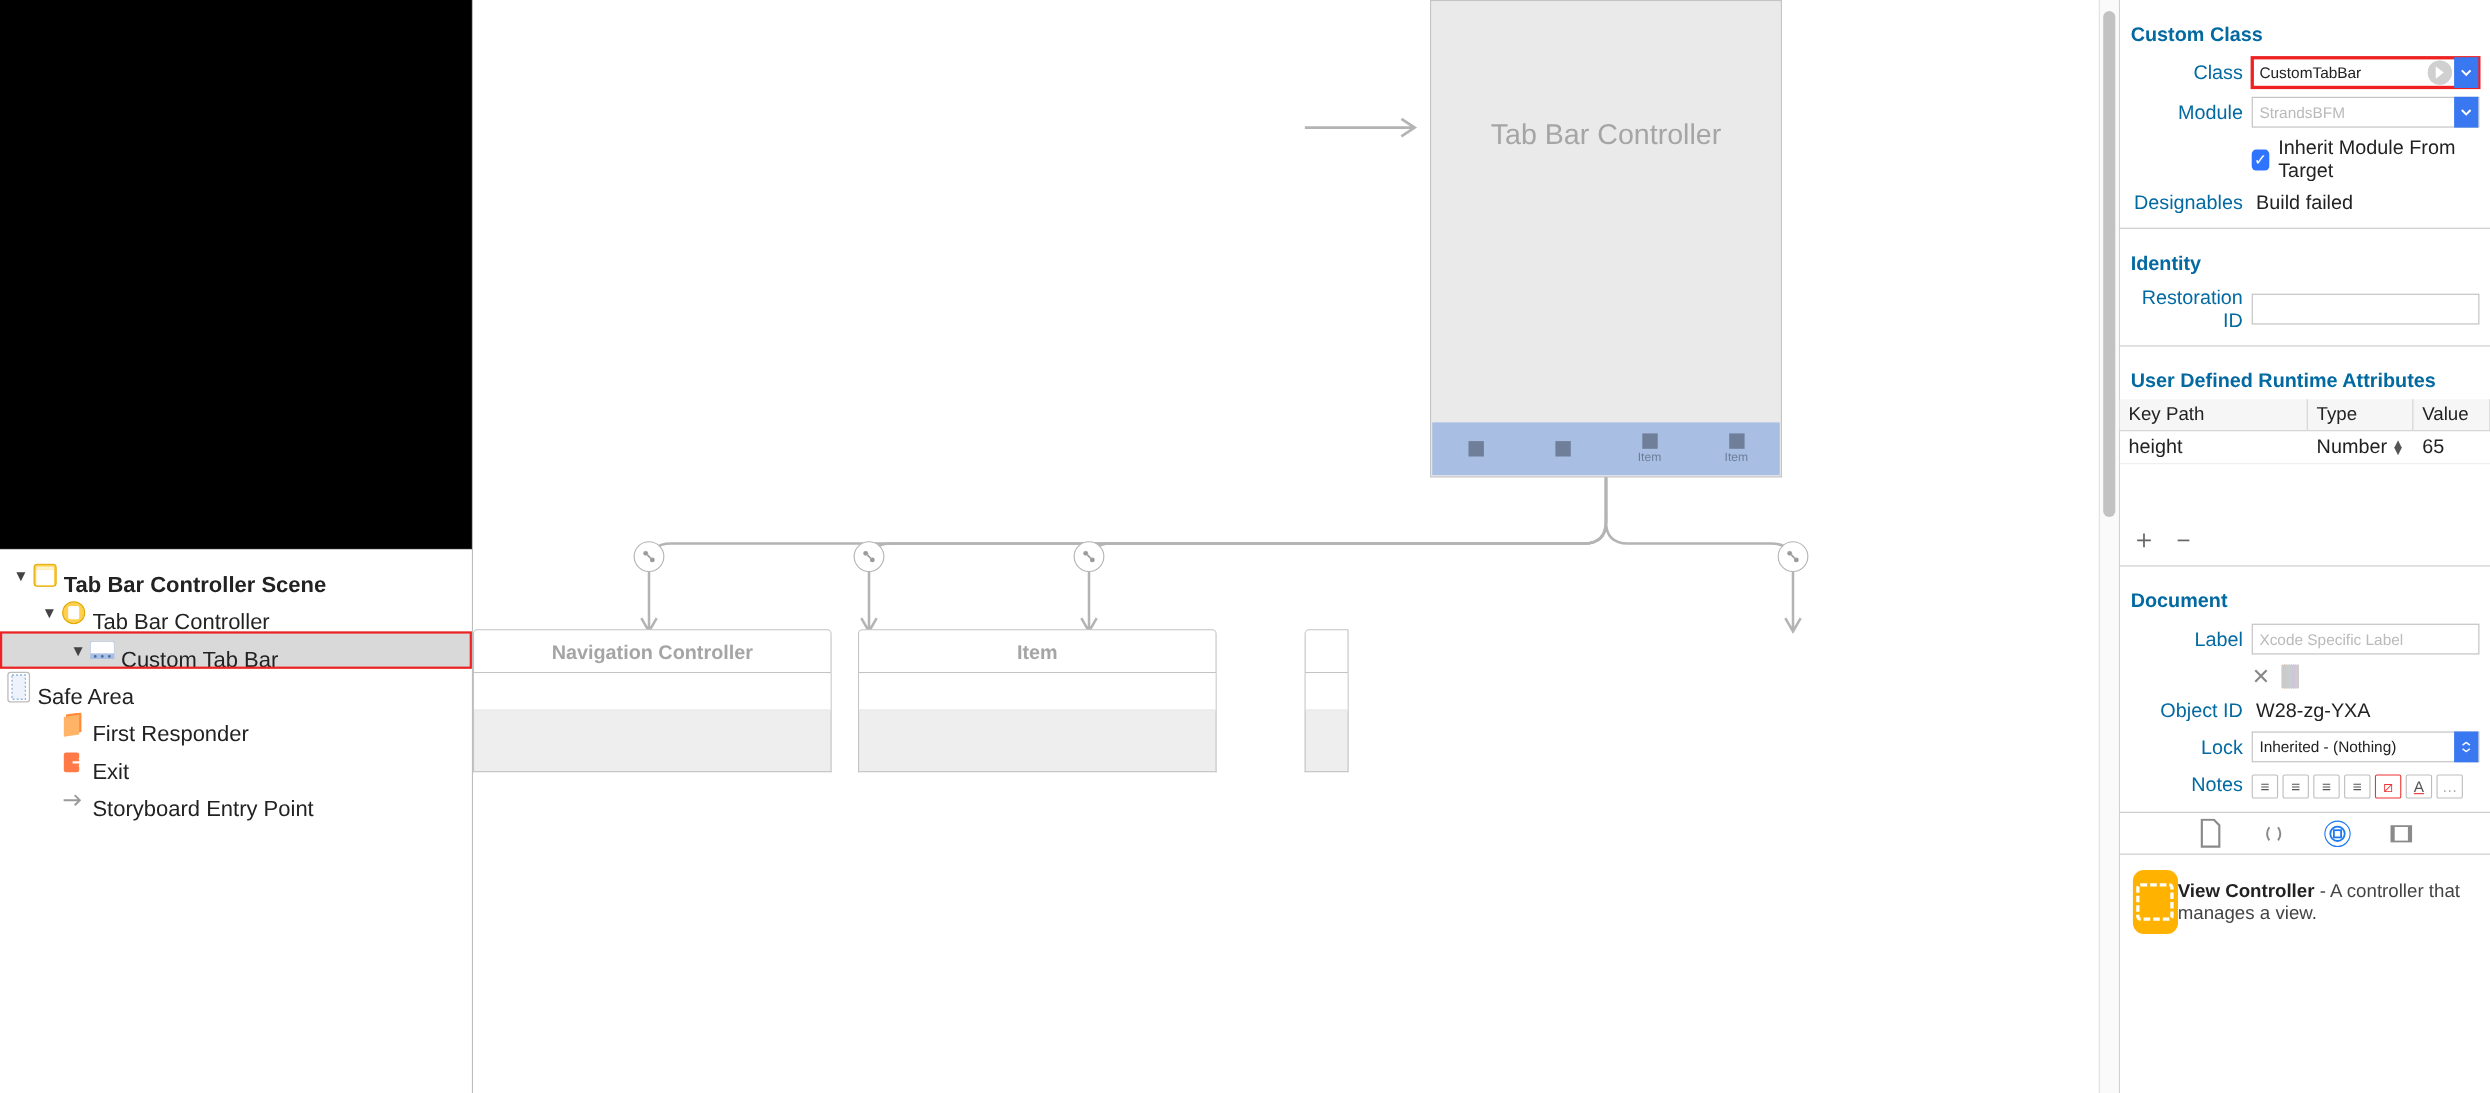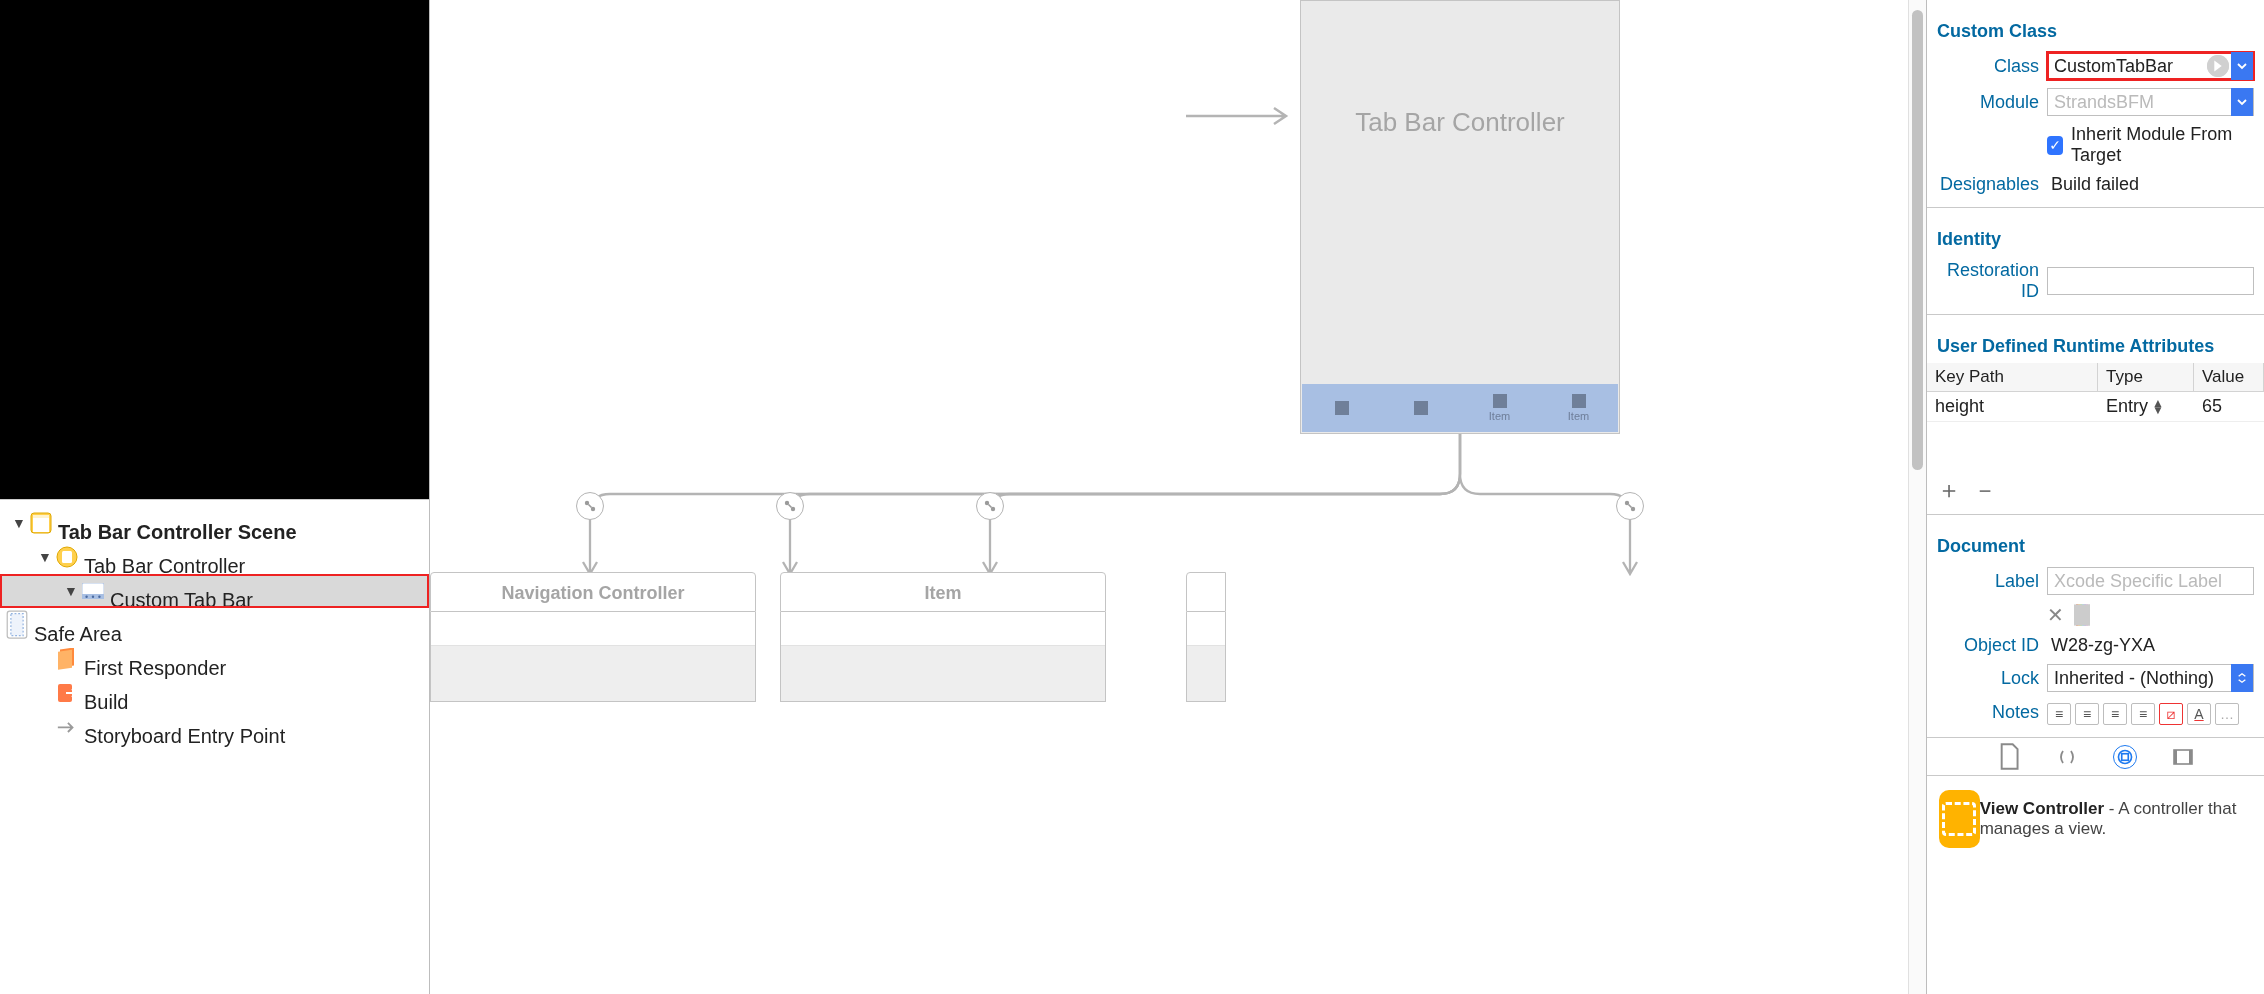--- a/index.html
+++ b/index.html
@@ -38,21 +38,21 @@
 .dest-header{ height:40px; line-height:40px; border:1px solid #c4c4c4; border-radius:4px 4px 0 0; background:#fff; text-align:center; color:#a5a5a5; font-size:18px; font-weight:600; }
 .dest-body{ height:90px; border:1px solid #c4c4c4; border-top:none; background:#eeeeee; }
 .dest-body-strip{ height:34px; background:#fff; border-bottom:1px solid #e2e2e2;}
 
 
 .inspector { width: 338px; height: 100%; border-left: 1px solid #bdbdbd; background:#fff; display:flex; flex-direction:column; font-size:18px; }
 .section-title { padding: 21px 10px 6px 10px; font-weight:700; color:#0369a1; font-size:18px; }
 .section { border-bottom:1px solid #c9c9c9; padding-bottom:8px; }
 .form-row { display:flex; align-items:center; padding: 4px 10px 4px 0; }
 .form-label { width: 112px; text-align:right; margin-right:8px; color:#0369a1; font-size:18px;}
-.form-field { flex:1; height:28px; border:1px solid #bfbfbf; background:#fff; padding:0 6px; font-size:18px; display:flex; align-items:center; position:relative; color:#222;}
+.form-field { flex:1; height:28px; border:1px solid #bfbfbf; background:#fff; padding:0 6px; font-size:14px; display:flex; align-items:center; position:relative; color:#222;}
 .form-field.placeholder{color:#bababa;}
 .combo-btn { position:absolute; right:0; top:-1px; bottom:-1px; width:22px; background:#3a78f2; display:flex; align-items:center; justify-content:center;}
 .combo-btn svg{width:10px;height:10px;}
 .field-arrow-btn { position:absolute; right:24px; top:2px; width:22px; height:22px; border-radius:50%; background:#d5d5d5; display:flex; align-items:center; justify-content:center;}
 .highlight-red { outline:3px solid #e22; outline-offset:-2px; }
 .chk-row { display:flex; align-items:center; padding:4px 10px 4px 120px; gap:8px;}
 .chk { width:19px; height:19px; border-radius:4px; background:#2f74ff; display:flex; align-items:center; justify-content:center; color:#fff; font-size:14px;}
 .plainval { padding-left:4px; }
 .runtime-head { display:flex; border-bottom:1px solid #d3d3d3; background:#f6f6f6; font-size:17px;}
 .runtime-head > div { padding:4px 8px; border-right:1px solid #d3d3d3;}
@@ -140,21 +140,21 @@
     </div>
 
     <div class="tree-row indent-2">
       <span class="disclosure" style="visibility:hidden">▼</span>
       <span class="icon-vc">
         <svg viewBox="0 0 22 22">
             <rect x="2" y="2" width="14" height="18" rx="2" fill="#ff7a47"></rect>
             <path d="M10 11 h10 m-4 -4 l4 4 l-4 4" stroke="#fff" stroke-width="2" fill="none"></path>
           </svg>
       </span>
-      <span class="row-label">Build</span>
+      <span class="row-label">Exit</span>
     </div>
 
     <div class="tree-row indent-2">
       <span class="disclosure" style="visibility:hidden">▼</span>
       <span class="icon-vc">
         <svg viewBox="0 0 24 14">
             <path d="M2 7 h16 m-5 -5 l5 5 l-5 5" stroke="#9a9a9a" stroke-width="2" fill="none"></path>
           </svg>
       </span>
       <span class="row-label">Storyboard Entry Point</span>
@@ -307,21 +307,21 @@
   <div class="section" style="padding-bottom:0">
     <div class="section-title">User Defined Runtime Attributes</div>
     <div class="runtime-head">
       <div class="col-key">Key Path</div>
       <div class="col-type">Type</div>
       <div class="col-val">Value</div>
     </div>
     <div class="runtime-row">
       <div class="col-key">height</div>
       <div class="col-type">
-        <span>Entry</span>
+        <span>Number</span>
         <span class="stepper">▲<br>▼</span>
       </div>
       <div class="col-val">65</div>
     </div>
     <div style="height:46px"></div>
     <div class="addremove">
       <span>＋</span>
       <span>－</span>
     </div>
   </div>

